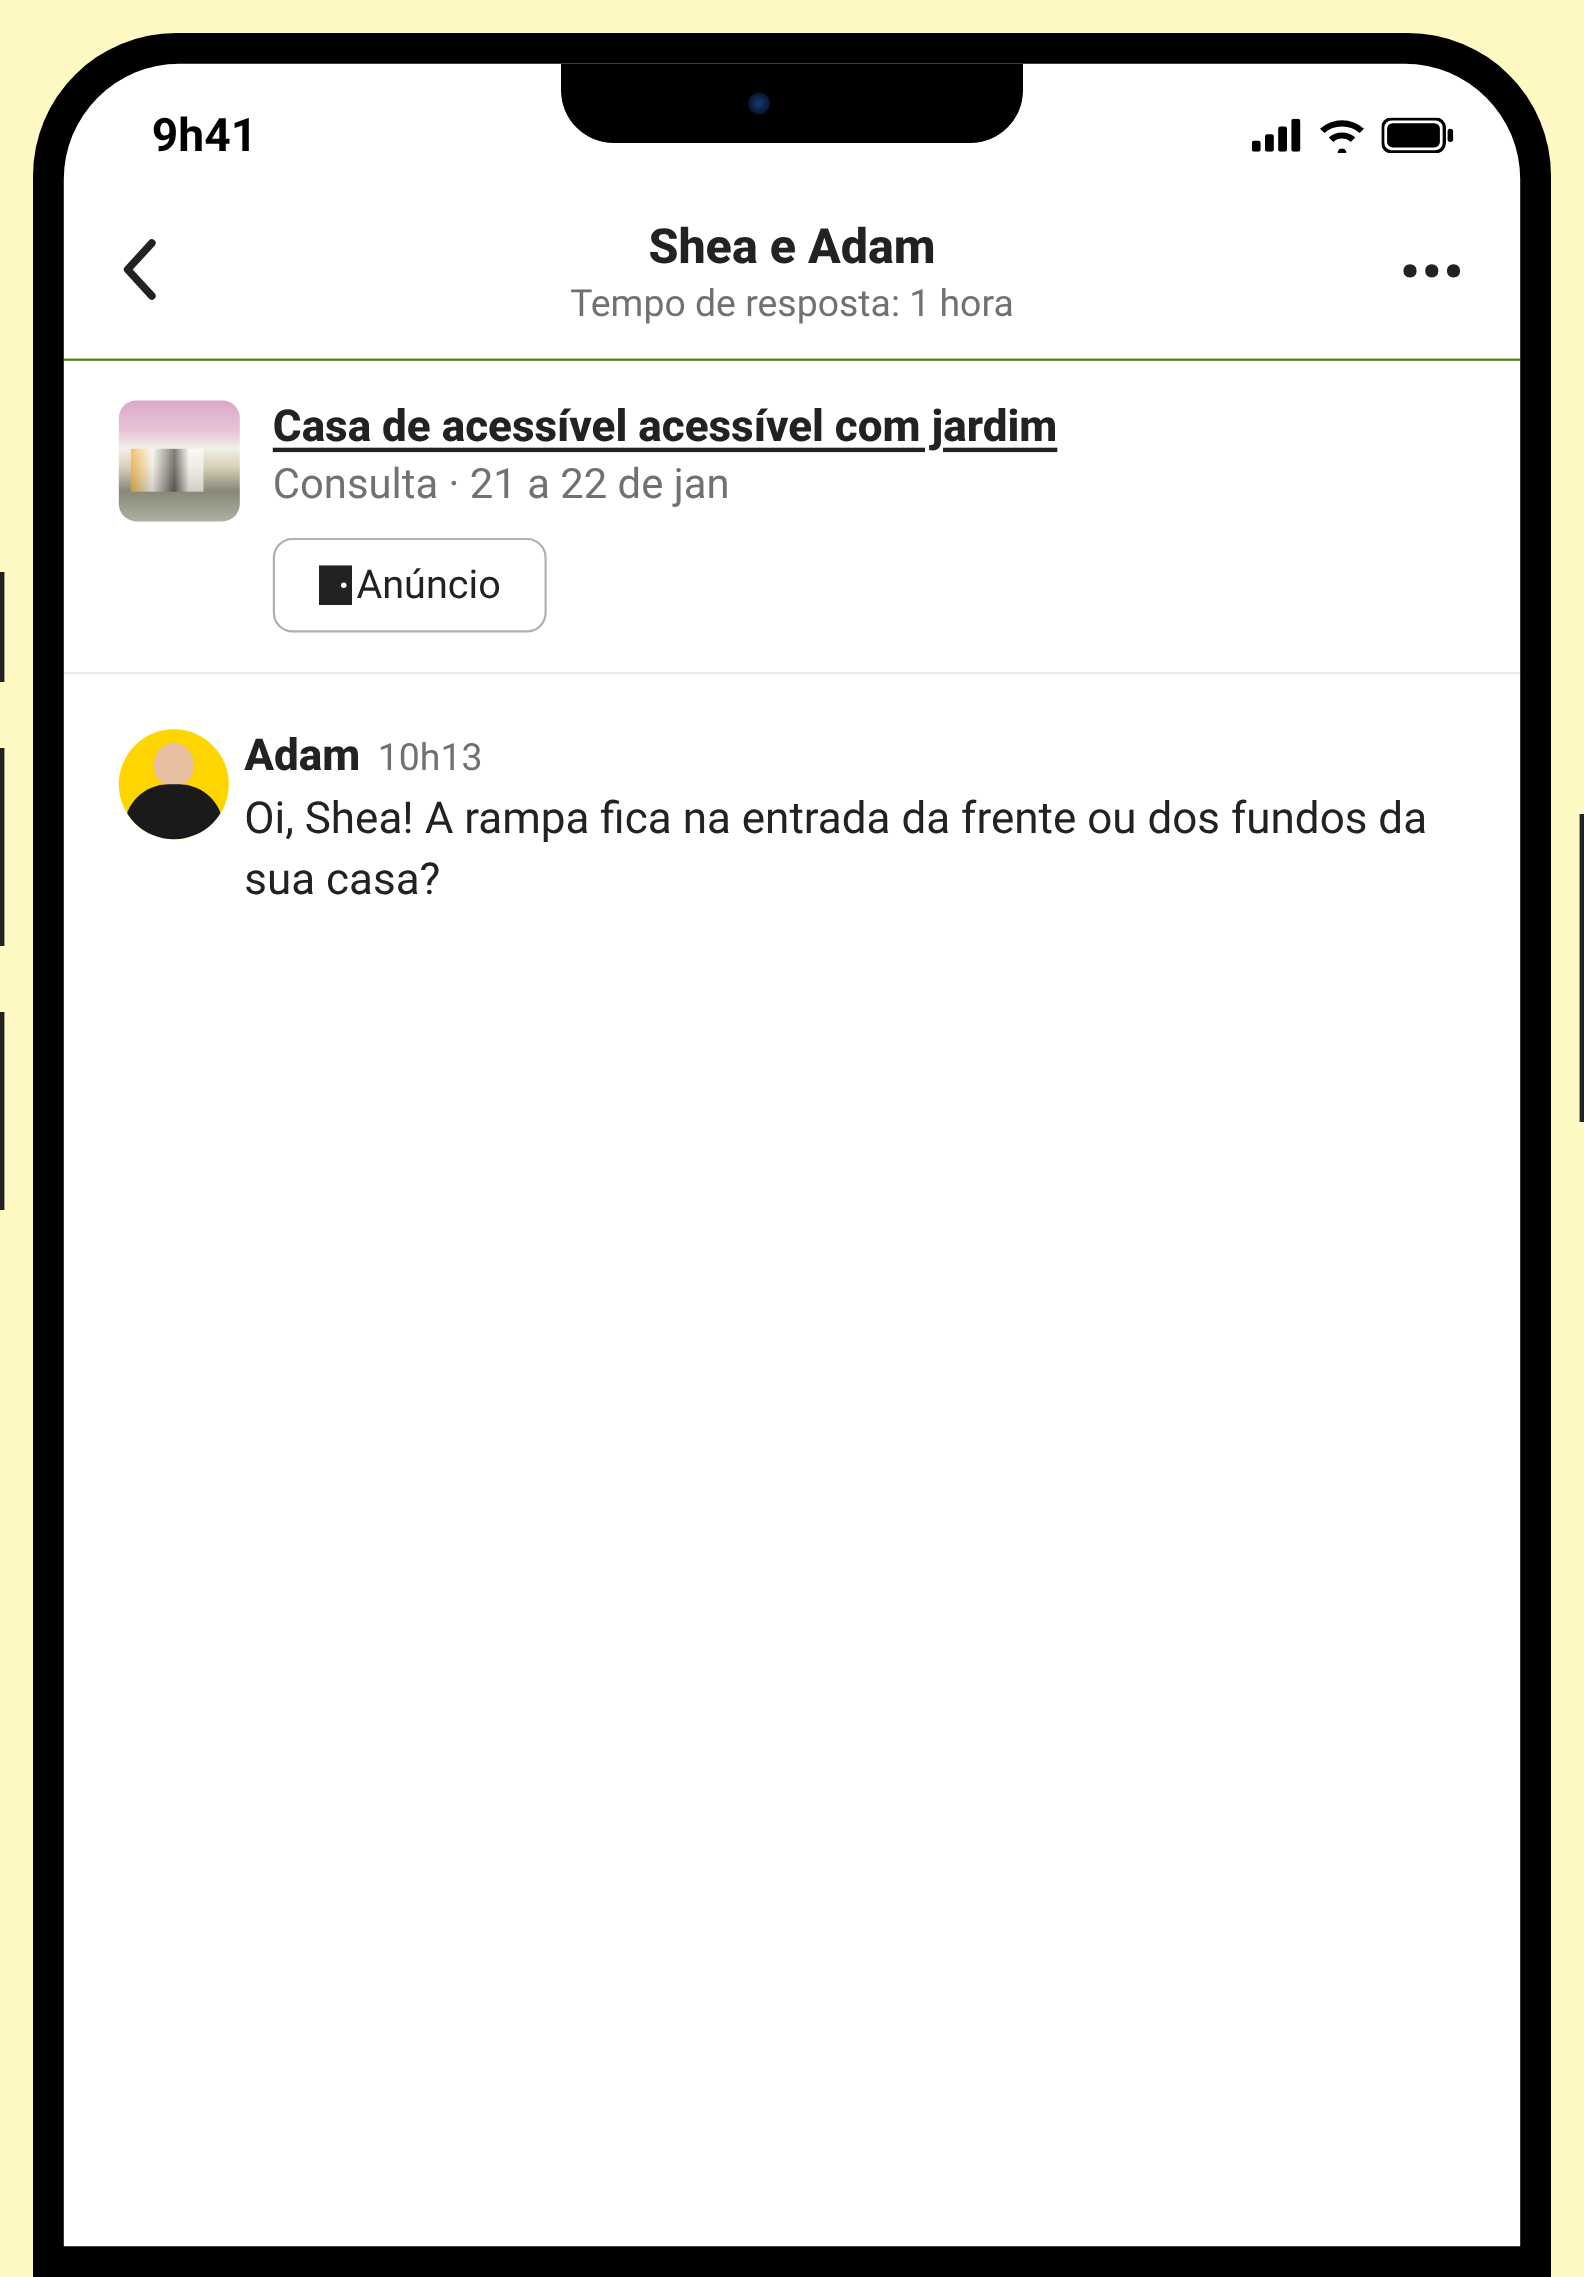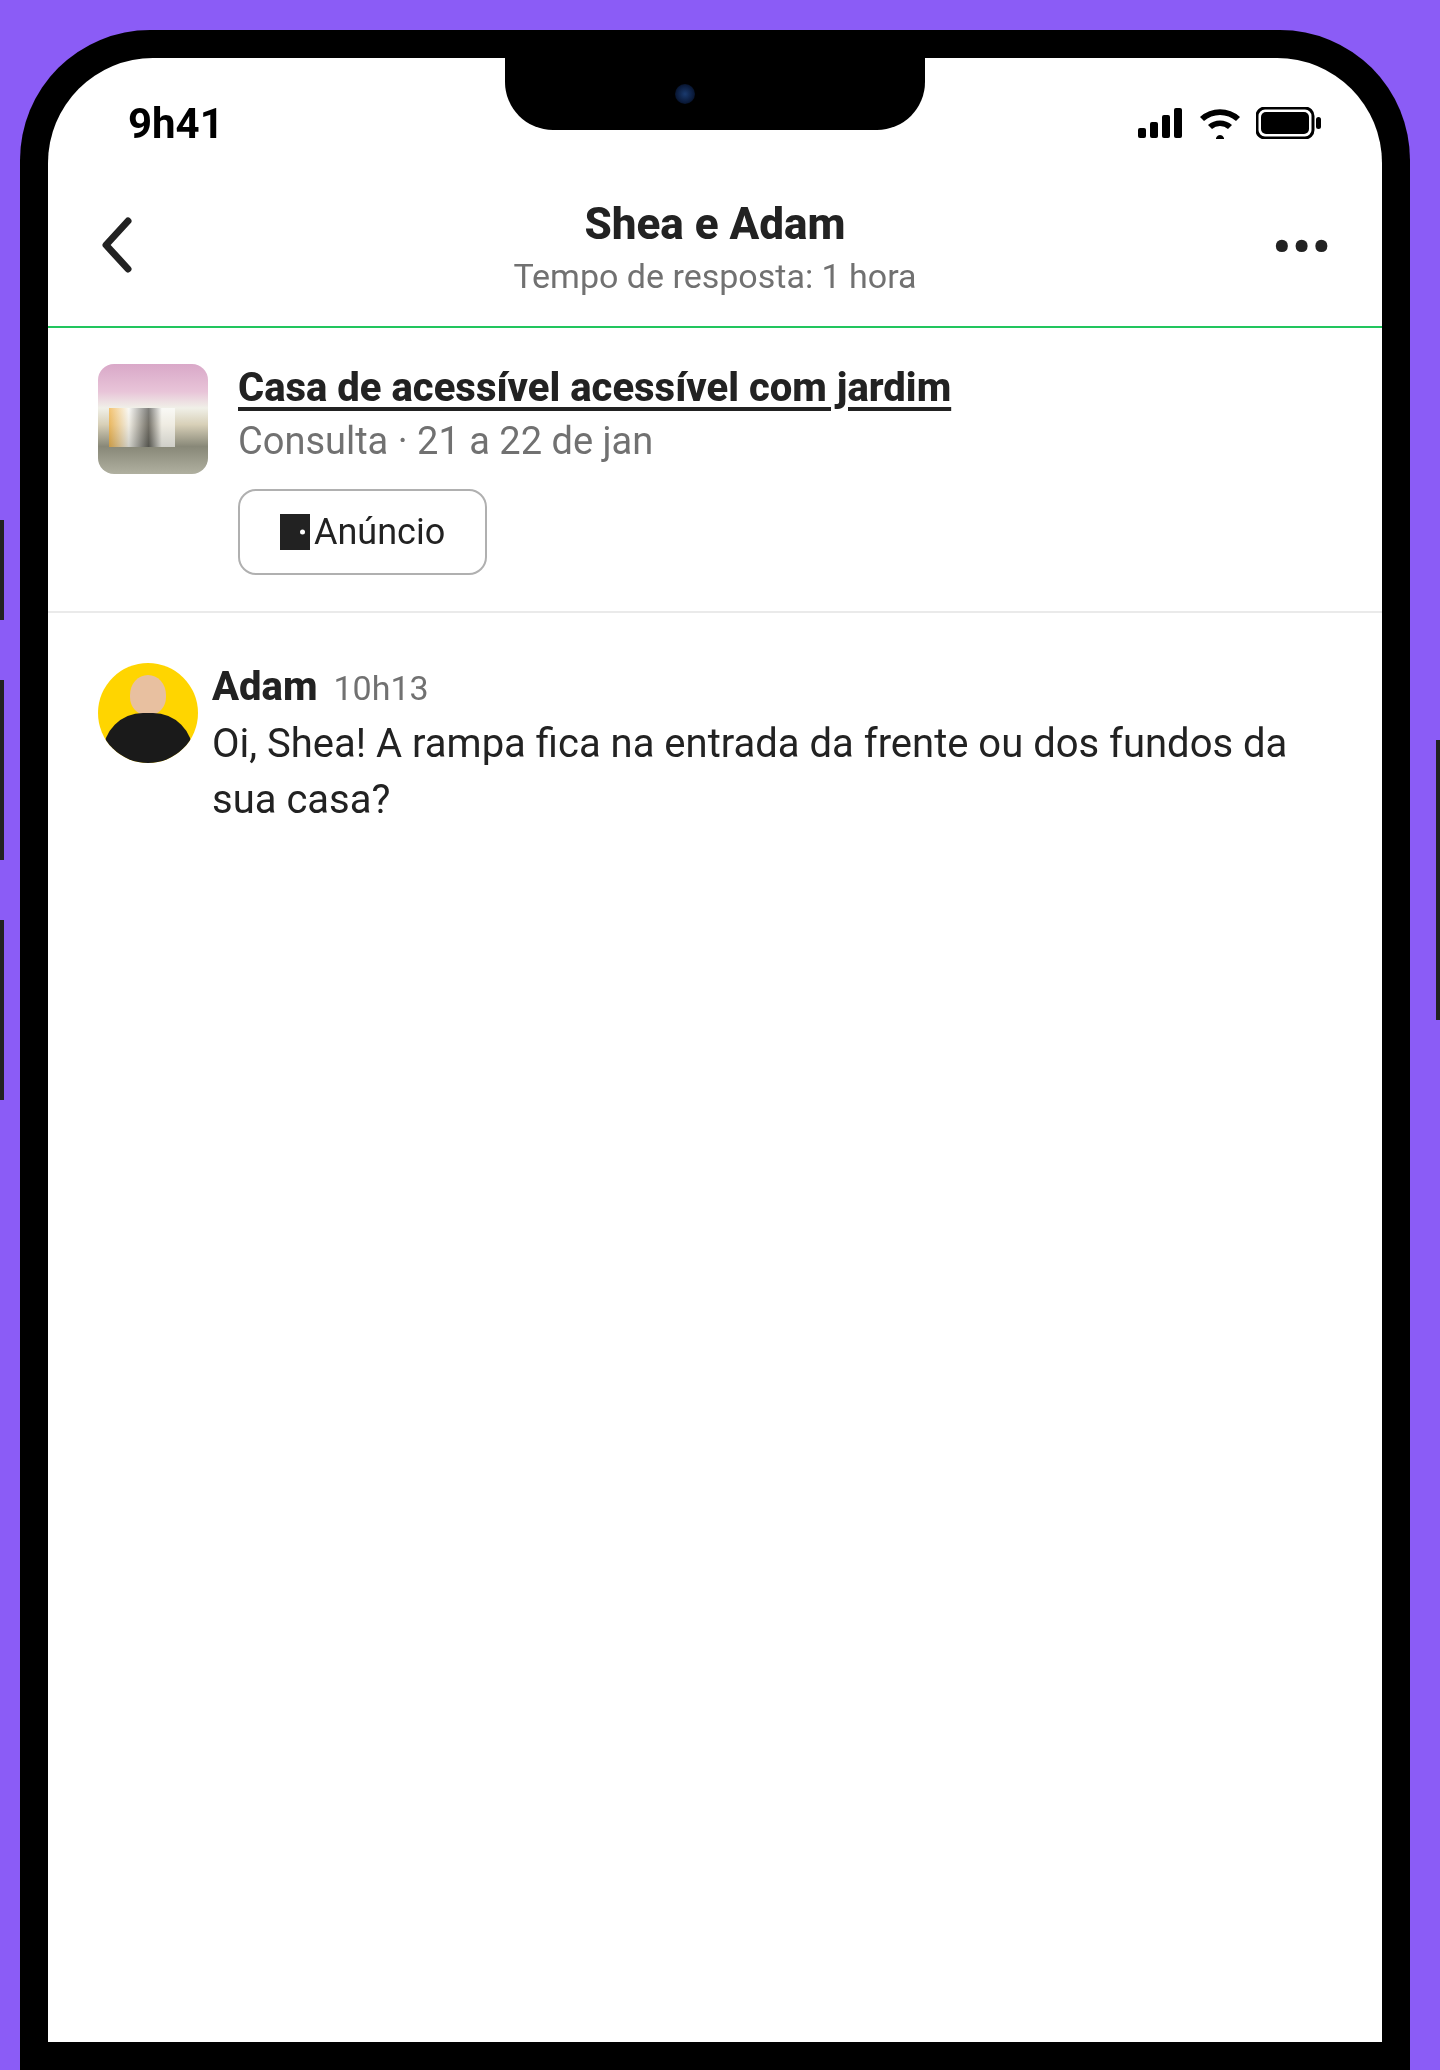--- a/index.html
+++ b/index.html
@@ -12,23 +12,23 @@
       background: #000;
       display: flex;
       justify-content: center;
       align-items: flex-start;
       min-height: 100vh;
       padding: 0;
     }
     .phone-frame {
       width: 1440px;
       height: 2070px;
-      background: #8b5cf6;
-      position: relative;
-      padding: 30px 30px 0 20px;
+      background: #fef9c3;
+      position: relative;
+      padding: 30px 30px 0 30px;
     }
     .phone-body {
       width: 100%;
       height: 100%;
       background: #000;
       border-radius: 130px 130px 0 0;
       padding: 28px;
       position: relative;
     }
     .side-button-left-1 {
@@ -114,21 +114,21 @@
       gap: 14px;
     }
     .signal-icon svg, .wifi-icon svg, .battery-icon svg {
       display: block;
     }
     .nav-header {
       display: flex;
       align-items: center;
       padding: 30px 50px 30px 50px;
       position: relative;
-      border-bottom: 2px solid #22c55e;
+      border-bottom: 2px solid #4d7c0f;
     }
     .back-button {
       position: absolute;
       left: 50px;
       top: 50%;
       transform: translateY(-50%);
     }
     .header-center {
       flex: 1;
       text-align: center;

